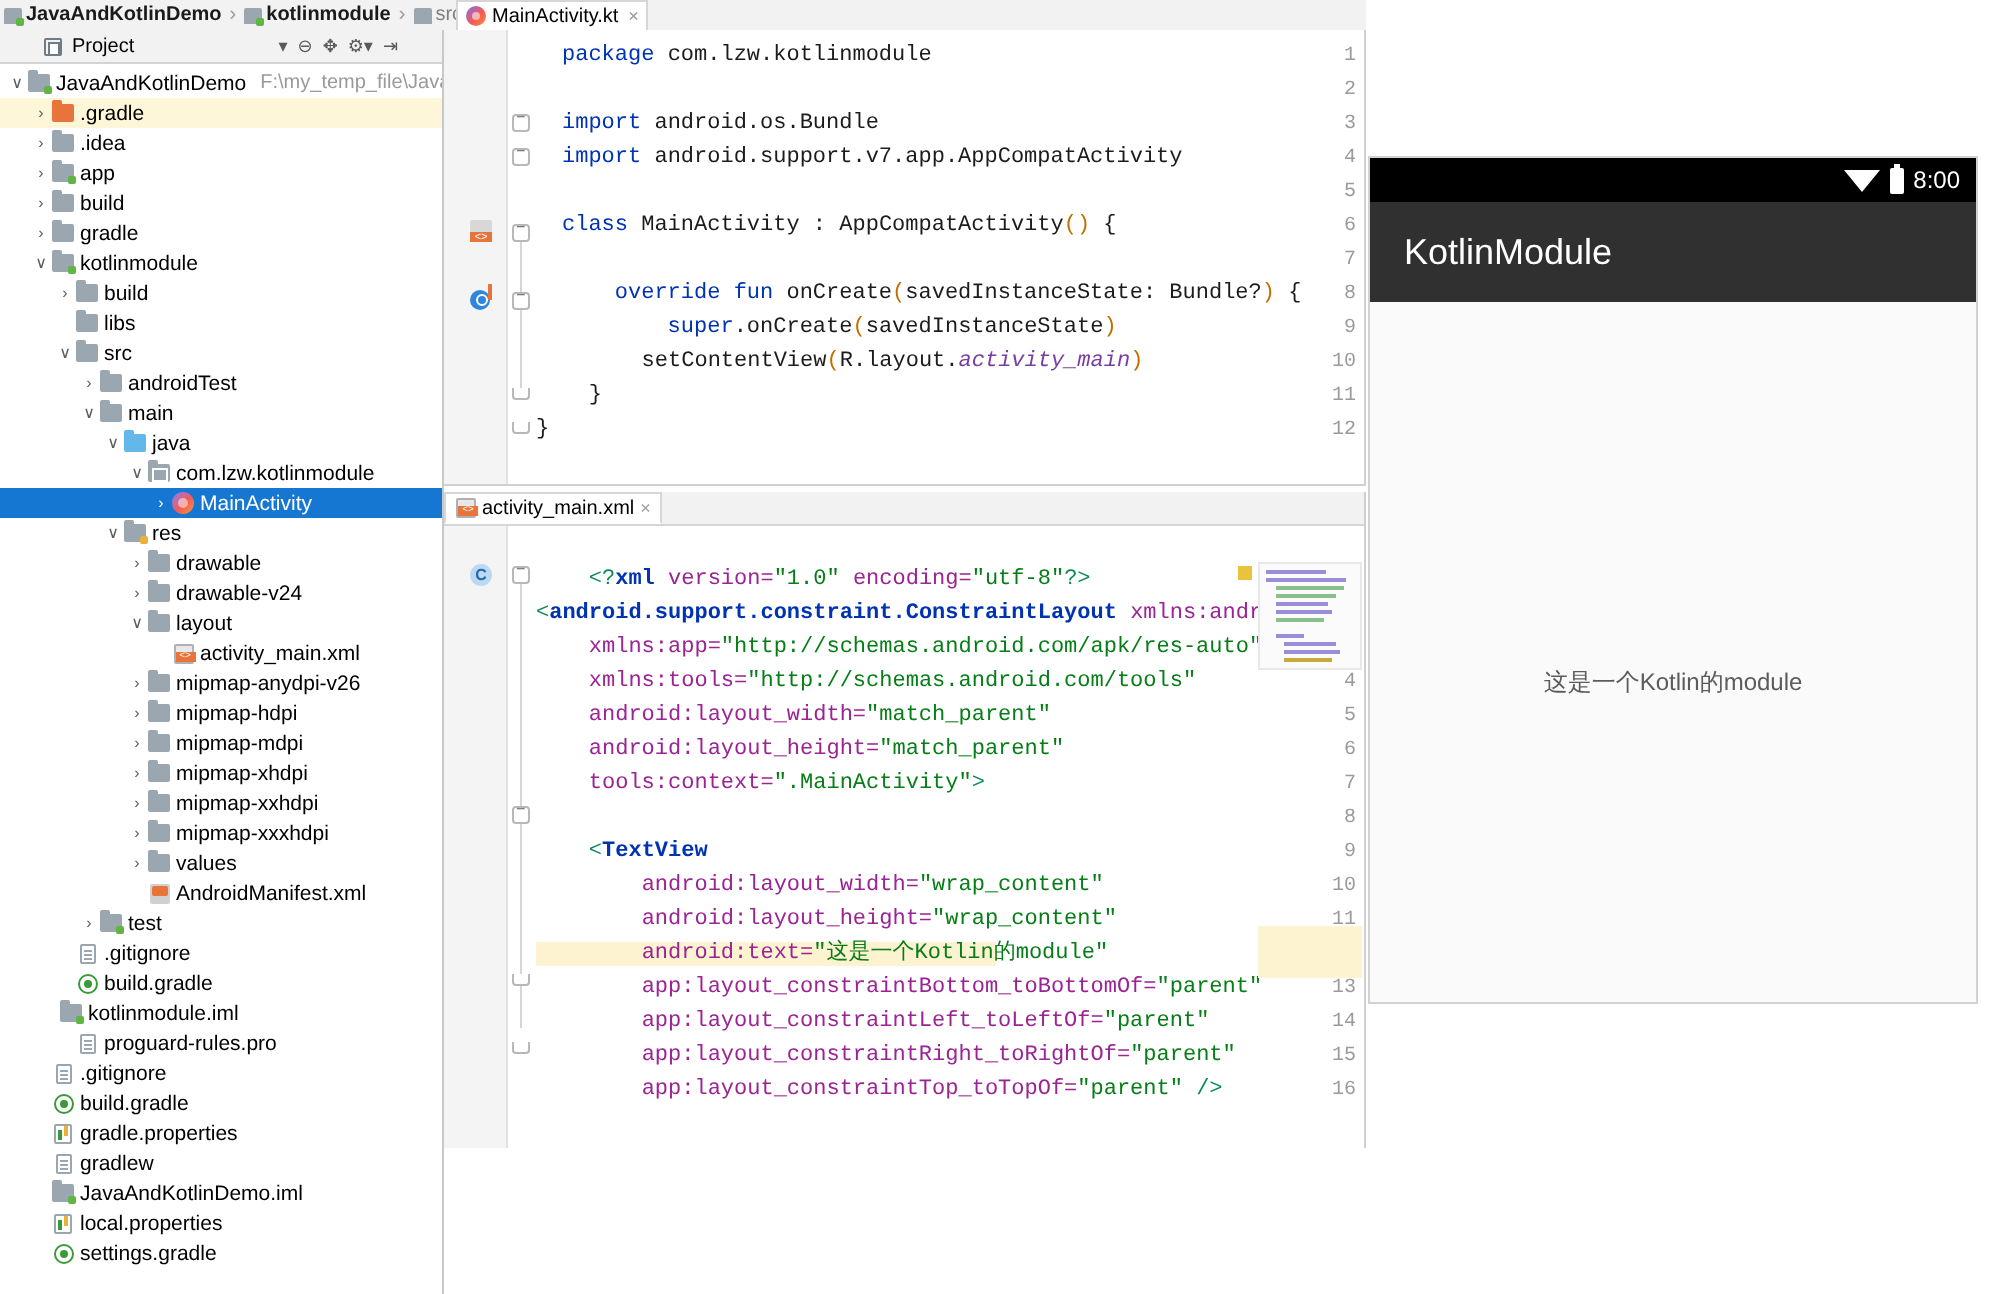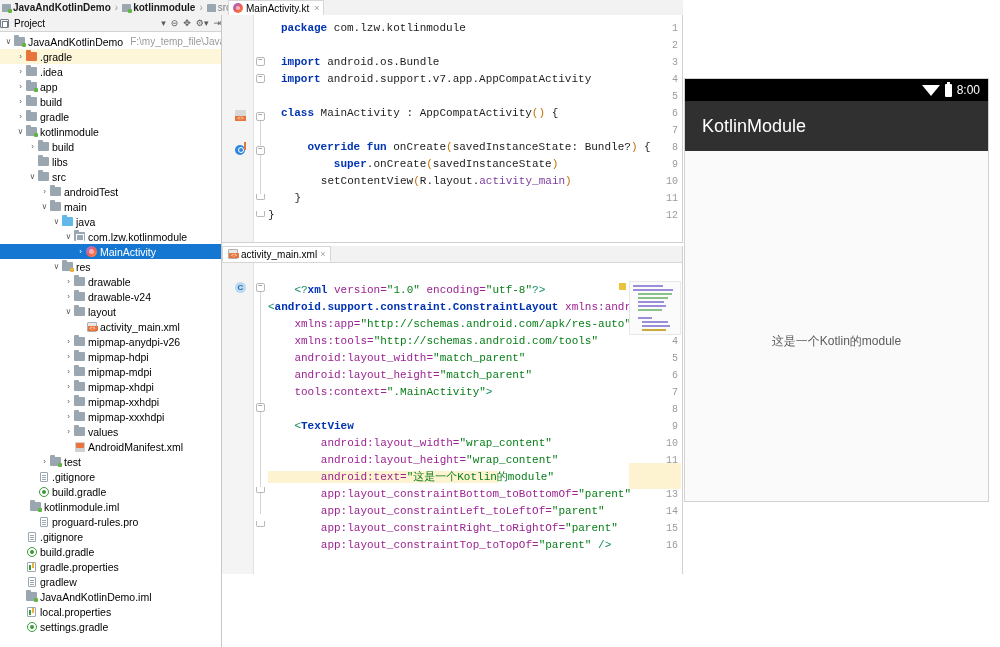--- a/index.html
+++ b/index.html
@@ -47,21 +47,21 @@
   .kt-icon:after{content:'';position:absolute;left:3px;top:3px;width:4px;height:4px;background:#ffffff;border-radius:50%;opacity:.55;}
 
   
   #project-panel {
     position:absolute; left:0; top:15px; width:222px; height:632px;
     background:#ffffff; border-right:1px solid #c8c8c8;
     overflow:hidden;
   }
   #project-header {
     height:17px; background:#f2f2f2; border-bottom:1px solid #d4d4d4;
-    display:flex; align-items:center; padding:0 0; gap:5px;
+    display:flex; align-items:center; padding:0 22px; gap:5px;
   }
   #project-header .ph-title { font-size:10px; }
   #project-header .spacer { flex:1; }
   .hdr-icon { color:#5a5a5a; font-size:9px; line-height:1; display:inline-block; }
   .sq-icon { width:9px; height:9px; border:1px solid #6f7b86; border-radius:1px; position:relative; display:inline-block; }
   .sq-icon:before { content:''; position:absolute; left:1px; top:1px; width:4px; height:5px; border:1px solid #6f7b86; background:#fff; }
 
   #tree { padding-top:2px; font-size:10.5px; }
   .node { height:15px; display:flex; align-items:center; white-space:nowrap; position:relative; }
   .node.sel { background:#1577d2; color:#ffffff; }
@@ -129,27 +129,27 @@
   }
   .gutter2 { position:absolute; left:32px; top:0; width:14px; height:100%; background:#ffffff; }
   .lnum {
     position:absolute; right:4px; width:30px; text-align:right;
     color:#9b9b9b; font-family:"Liberation Mono", monospace; font-size:10px;
   }
   .codeline {
     position:absolute; left:46px; white-space:pre;
     font-family:"Liberation Mono", monospace; font-size:11px; line-height:11px;
   }
-  .kw   { color:#0033b3; font-weight:bold;padding-left:13px; }
+  .kw   { color:#0033b3; font-weight:normal;padding-left:13px; }
   .pln  { color:#1c1c1c; }
   .str  { color:#067d17; }
   .attr { color:#9b2393; }
   .tag  { color:#0033b3; font-weight:bold; }
   .tagp { color:#0a8a5a; }
-  .ital { color:#7a3ea1; }
+  .ital { color:#7a3ea1; font-style:italic; }
   .brk  { color:#c07000; }
   .hlrow { position:absolute; left:46px; height:12px; background:#fdf3d0; }
 
   .fold {
     position:absolute; width:9px; height:9px; left:34px;
     border:1px solid #b8b8b8; border-radius:2px; background:#ffffff;
   }
   .fold:after { content:'−'; position:absolute; left:1px; top:-3px; font-size:8px; color:#707070; }
   .fold.end:after { content:''; }
   .fold.end { border-top:none; height:6px; border-radius:0 0 2px 2px; }

